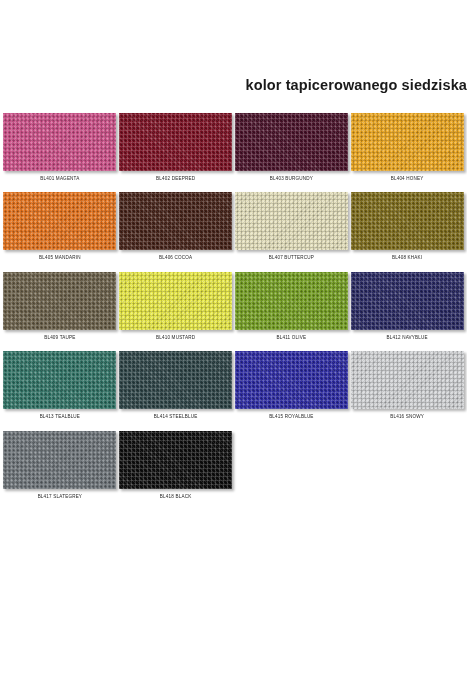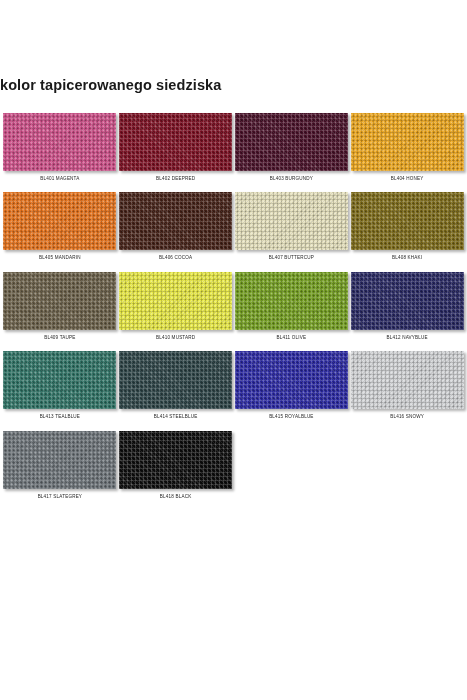--- a/index.html
+++ b/index.html
@@ -6,21 +6,21 @@
     margin: 0;
     padding: 0;
     width: 467px;
     height: 700px;
     background: #ffffff;
     font-family: "Liberation Sans", sans-serif;
     overflow: hidden;
   }
 
   #page-title {
-    text-align: left;
+    text-align: right;
     font-size: 14.5px;
     font-weight: bold;
     color: #1a1a1a;
     letter-spacing: 0.1px;
     margin: 0;
     padding-top: 78px;
     line-height: 1;
   }
 
   #swatch-grid {

